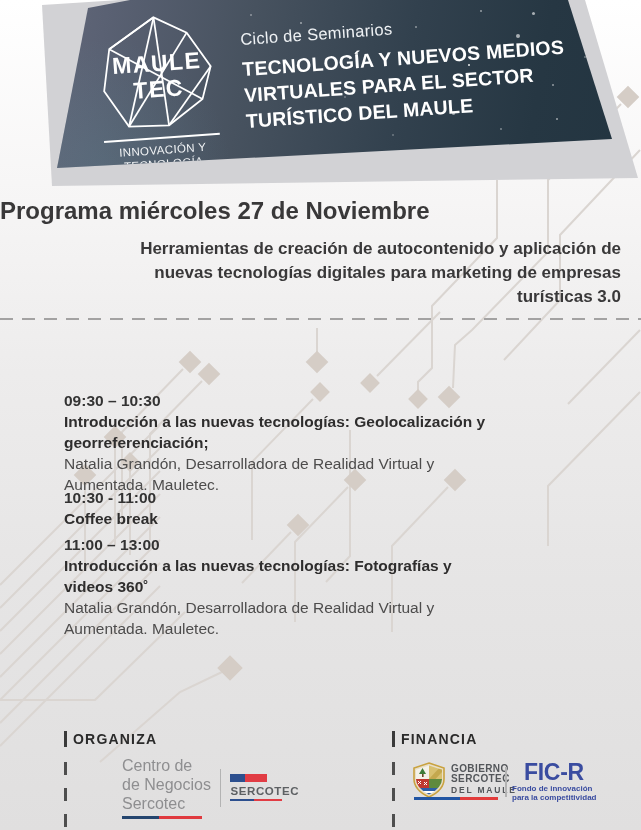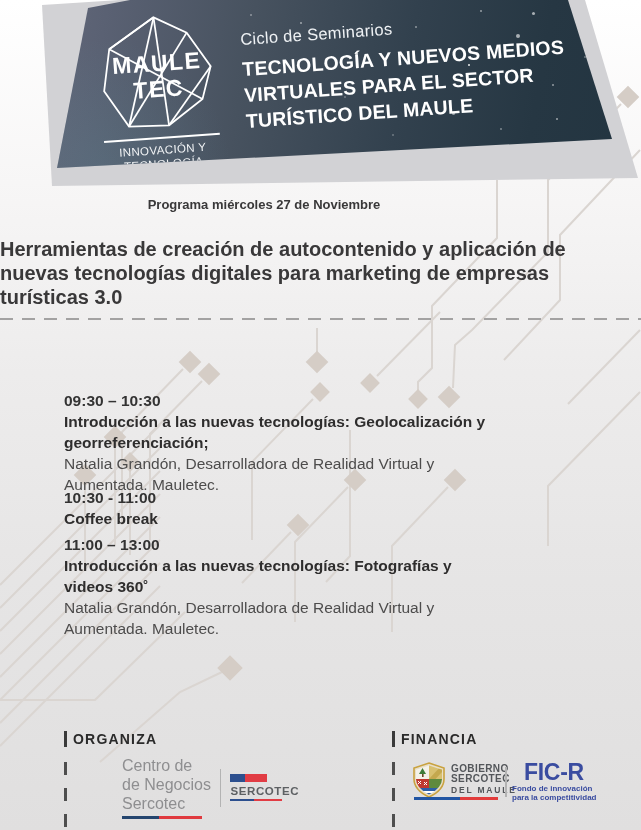--- a/index.html
+++ b/index.html
@@ -41,26 +41,26 @@
   }
   .logo-divider{width:116px;height:2px;background:#fff;margin:3px auto 4px auto;}
   .logo-tagline{
     text-align:center;color:#f2f4f6;font-size:11.5px;line-height:14px;letter-spacing:.4px;font-weight:500;
   }
   .banner-text{position:absolute;left:214px;top:24px;color:#ffffff;}
   .kicker{font-size:16.5px;font-weight:500;letter-spacing:.3px;margin-bottom:7px;color:#eef1f4;}
   .title-line{font-size:19.5px;font-weight:800;letter-spacing:.2px;line-height:26px;}
   
   .h-program{
-    position:absolute;z-index:3;left:0;top:197px;width:528px;text-align:center;
-    font-size:13px;font-weight:800;color:#393839;
+    position:absolute;z-index:3;left:0;top:197px;width:528px;text-align:left;
+    font-size:24px;font-weight:800;color:#393839;
   }
   .h-sub{
-    position:absolute;z-index:3;left:0;top:237px;width:621px;text-align:left;
-    font-size:20px;font-weight:800;line-height:24px;color:#393839;white-space:pre-line;
+    position:absolute;z-index:3;left:0;top:237px;width:621px;text-align:right;
+    font-size:17px;font-weight:800;line-height:24px;color:#393839;white-space:pre-line;
   }
   .dashed-h{
     position:absolute;z-index:3;left:0;top:318px;width:641px;height:2px;
     background:repeating-linear-gradient(90deg,#a3a2a2 0 13px,transparent 13px 22px);
   }
   
   .schedule{position:absolute;z-index:3;left:64px;top:0;width:545px;}
   .sched-row{position:absolute;left:0;display:flex;align-items:flex-start;flex-direction:column;}
   .row-1{top:390px;} .row-2{top:479px;margin-top:8px;} .row-3{top:534px;}
   .sched-time{width:106px;flex:none;font-size:15.5px;font-weight:600;color:#333;line-height:21px;}

